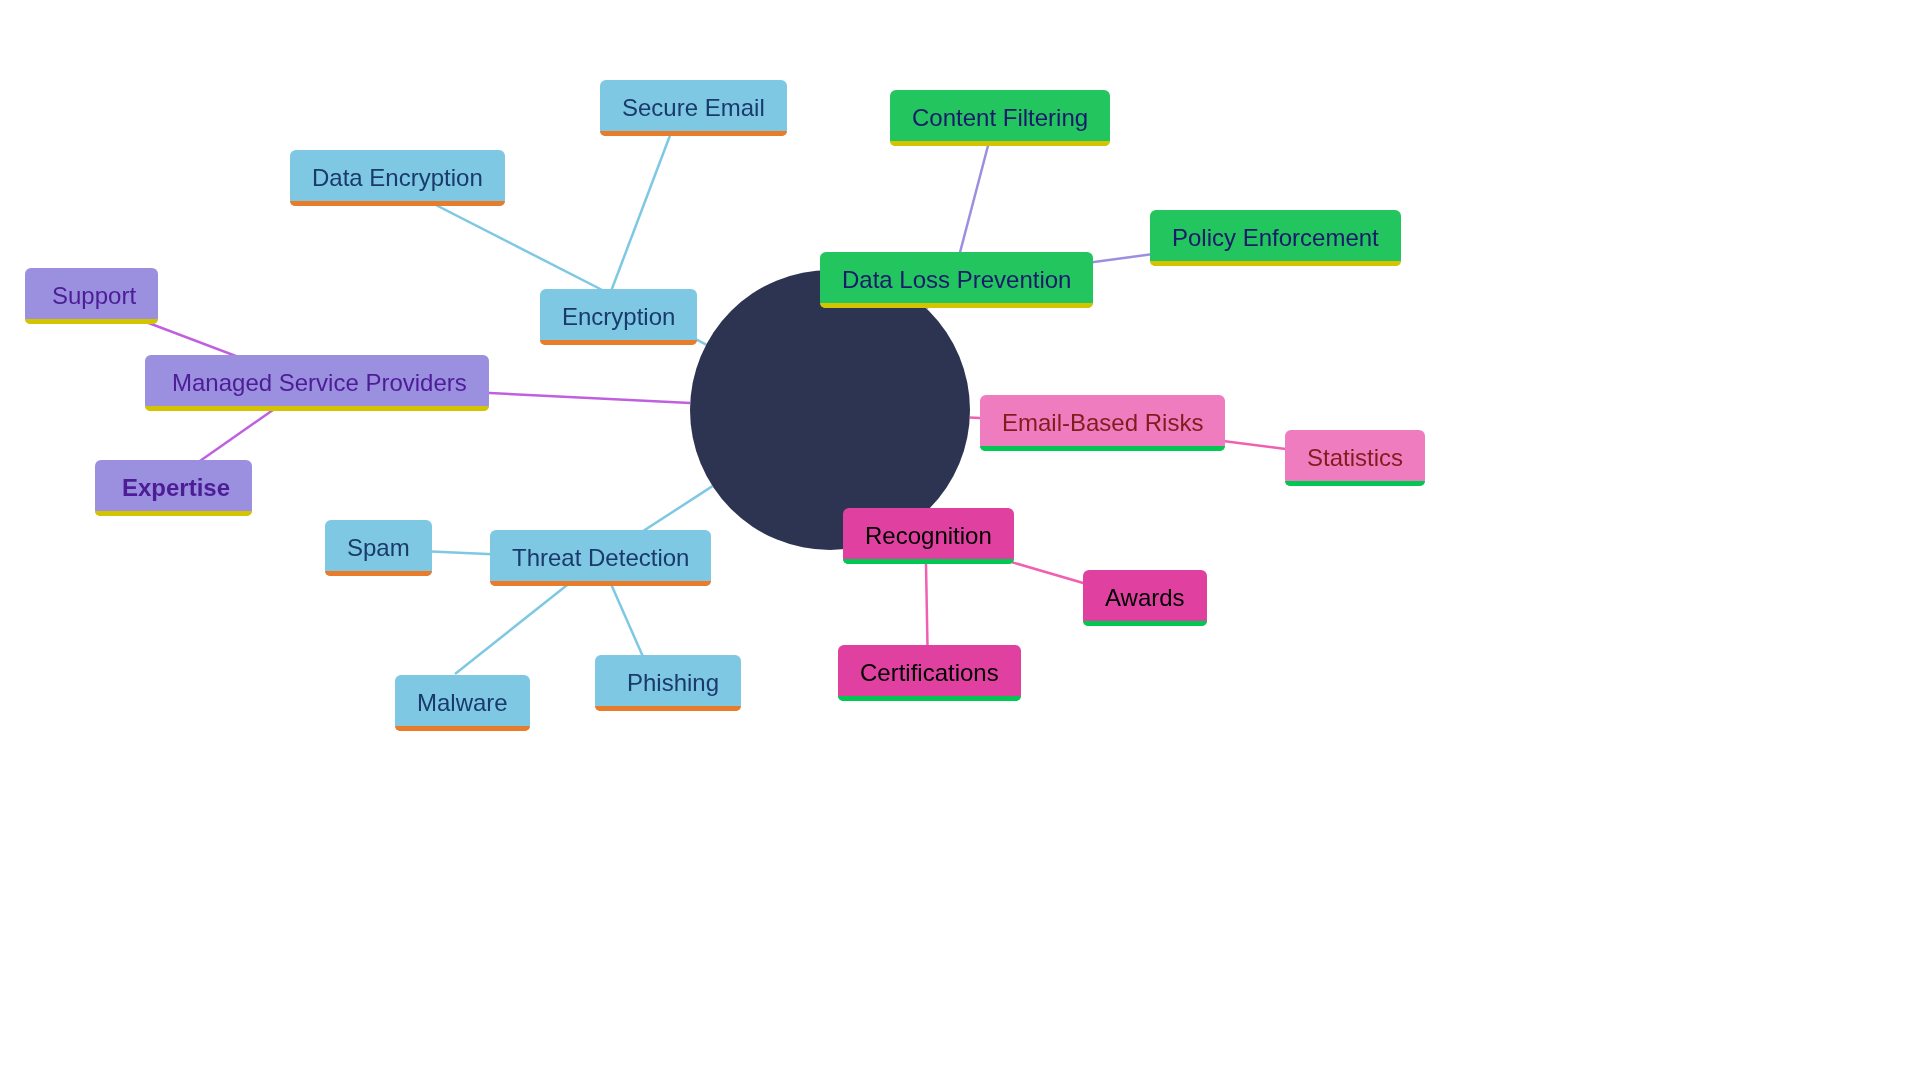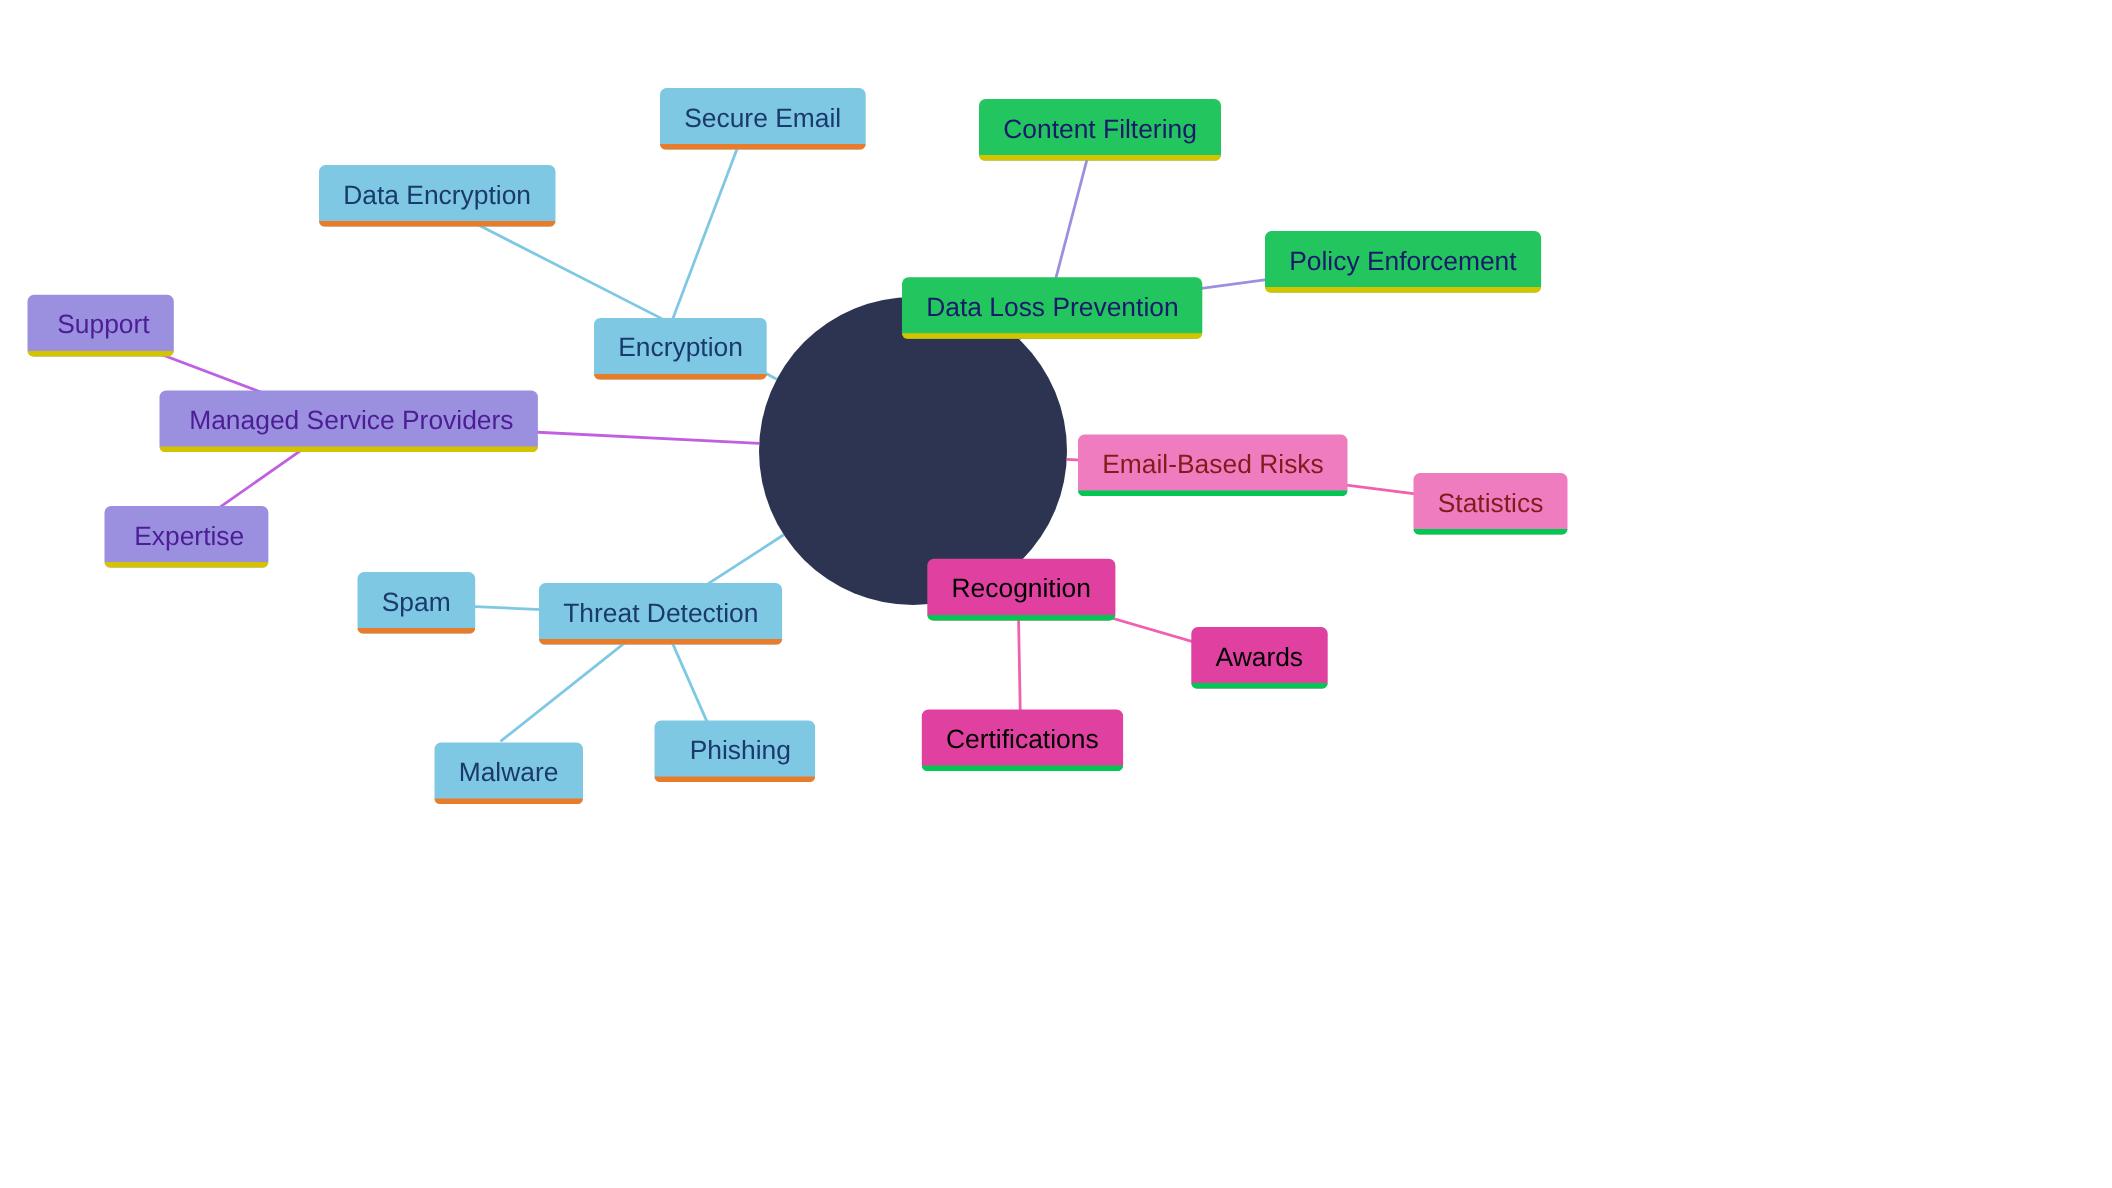--- a/index.html
+++ b/index.html
@@ -117,21 +117,21 @@
 
 <div id="nodes-container">
     <div class="node node-blue" style="left: 600px; top: 80px;">Secure Email</div>
     <div class="node node-blue" style="left: 290px; top: 150px;">Data Encryption</div>
     <div class="node node-blue" style="left: 540px; top: 265px; margin-top: 24px;">Encryption</div>
     <div class="node node-lavender" style="left: 890px; top: 90px;">Content Filtering</div>
     <div class="node node-lavender" style="left: 820px; top: 252px;">Data Loss Prevention</div>
     <div class="node node-lavender" style="left: 1150px; top: 210px;">Policy Enforcement</div>
     <div class="node node-purple" style="left: 25px; top: 268px;">Support</div>
     <div class="node node-purple" style="left: 145px; top: 355px;">Managed Service Providers</div>
-    <div class="node node-purple" style="left: 95px; top: 460px;">Expertise</div>
+    <div class="node node-purple" style="left: 95px; top: 460px; font-weight: bold;">Expertise</div>
     <div class="node node-blue" style="left: 490px; top: 530px;">Threat Detection</div>
     <div class="node node-blue" style="left: 325px; top: 520px;">Spam</div>
     <div class="node node-blue" style="left: 395px; top: 675px;">Malware</div>
     <div class="node node-blue" style="left: 595px; top: 655px; padding-left: 32px;">Phishing</div>
     <div class="node node-pink" style="left: 980px; top: 395px;">Email-Based Risks</div>
     <div class="node node-pink" style="left: 1285px; top: 430px;">Statistics</div>
     <div class="node node-magenta" style="left: 843px; top: 508px;">Recognition</div>
     <div class="node node-magenta" style="left: 838px; top: 645px;">Certifications</div>
     <div class="node node-magenta" style="left: 1083px; top: 570px;">Awards</div>
   </div>

